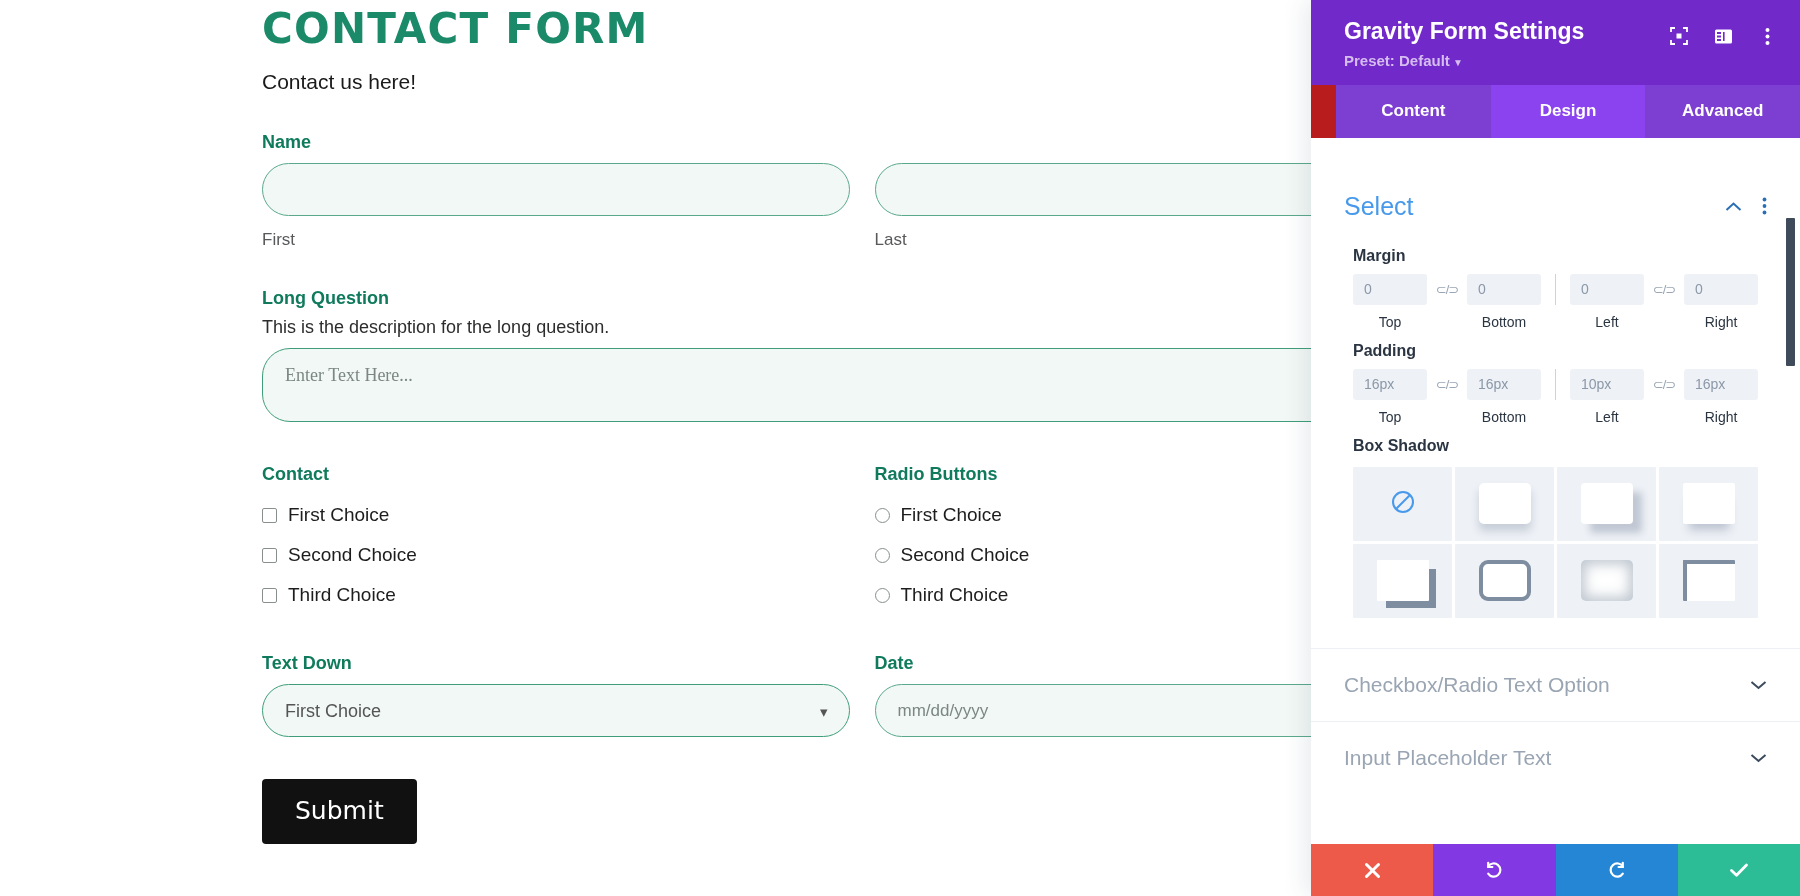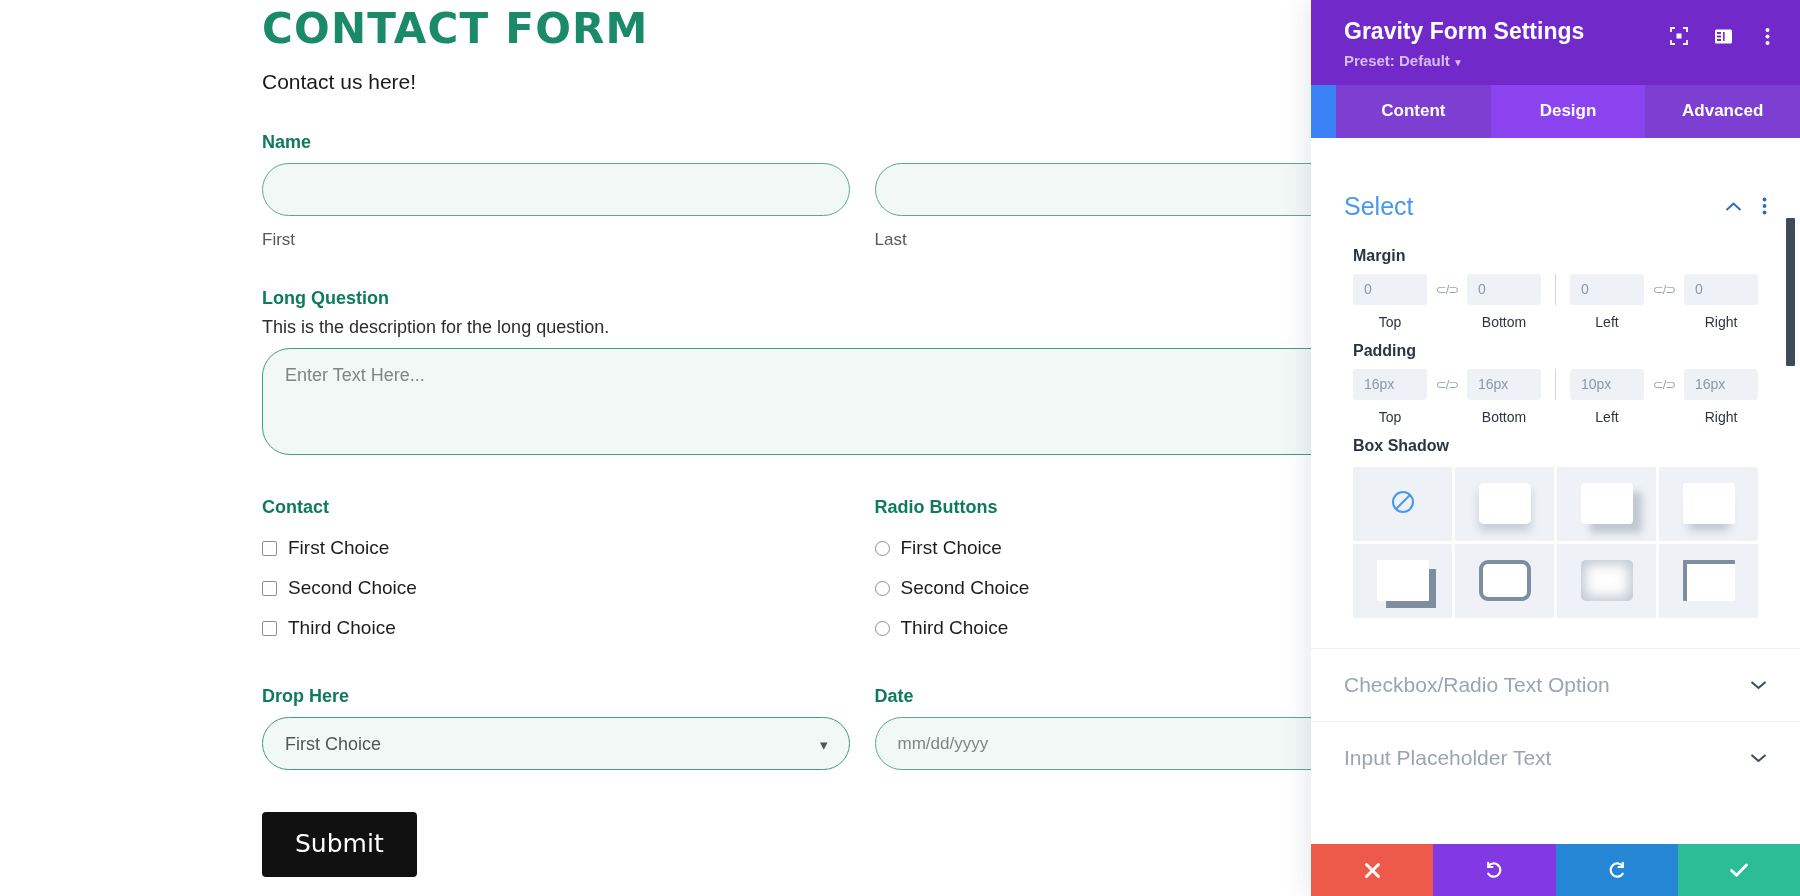--- a/index.html
+++ b/index.html
@@ -44,26 +44,26 @@
     outline: none;
   }
   .gf-input::placeholder { color: #7c8784; }
   .sublabel { font-size: 17px; color: #58595b; margin-top: 14px; }
 
   .gf-textarea {
     width: 100%;
     background: #f2f8f5;
     border: 1.4px solid #3f9e79;
     border-radius: 28px;
-    height: 107px;
+    height: 74px;
     padding: 16px 22px;
     font-size: 18px;
     color: #0c4a6e;
     resize: none;
-    font-family: Liberation Sans, sans-serif;
+    font-family: Liberation Serif, serif;
     outline: none;
   }
   .gf-textarea::placeholder { color: #7c8784; }
 
   .choice-list { margin-top: 10px; }
   .choice-row { display: flex; align-items: center; gap: 11px; height: 40px; }
   .cb-box {
     width: 15px; height: 15px;
     border: 1.4px solid #888f8d;
     border-radius: 2px;
@@ -128,21 +128,21 @@
     flex: none;
   }
   .ph-left { padding-top: 4px; }
   .ph-title { color: #ffffff; font-size: 23px; font-weight: 700; line-height: 1.2; }
   .ph-preset { color: #d6bdf0; font-size: 15px; font-weight: 700; margin-top: 6px; }
   .ph-preset .caret { font-size: 10px; margin-left: 3px; }
   .ph-icons { display: flex; align-items: center; gap: 22px; padding-top: 11px; }
   .ph-icon { width: 22px; height: 22px; display: flex; align-items: center; justify-content: center; cursor: pointer; }
   .ph-icon svg { display: block; }
 
-  .tabs { display: flex; background: #3b82f6; flex: none; padding-left: 25px; }
+  .tabs { display: flex; background: #b91c1c; flex: none; padding-left: 25px; }
   .tab {
     flex: 1; text-align: center;
     color: #ffffff; font-size: 17px; font-weight: 700;
     padding: 16px 0 17px 0;
     background: #7d3fd1;
     cursor: pointer;
   }
   .tab.active { background: #8b42ef; }
 
   .panel-body {
@@ -298,21 +298,21 @@
               </div>
             </div>
           </div>
         </div>
       </div>
 
       
       <div class="field-block">
         <div class="row2">
           <div class="col">
-            <div class="field-label">Drop Here</div>
+            <div class="field-label">Text Down</div>
             <div class="gf-select-wrap">
               <select class="gf-select">
                 <option selected="">First Choice</option>
                 <option>Second Choice</option>
                 <option>Third Choice</option>
               </select>
               <span class="sel-caret">▾</span>
             </div>
           </div>
           <div class="col">

